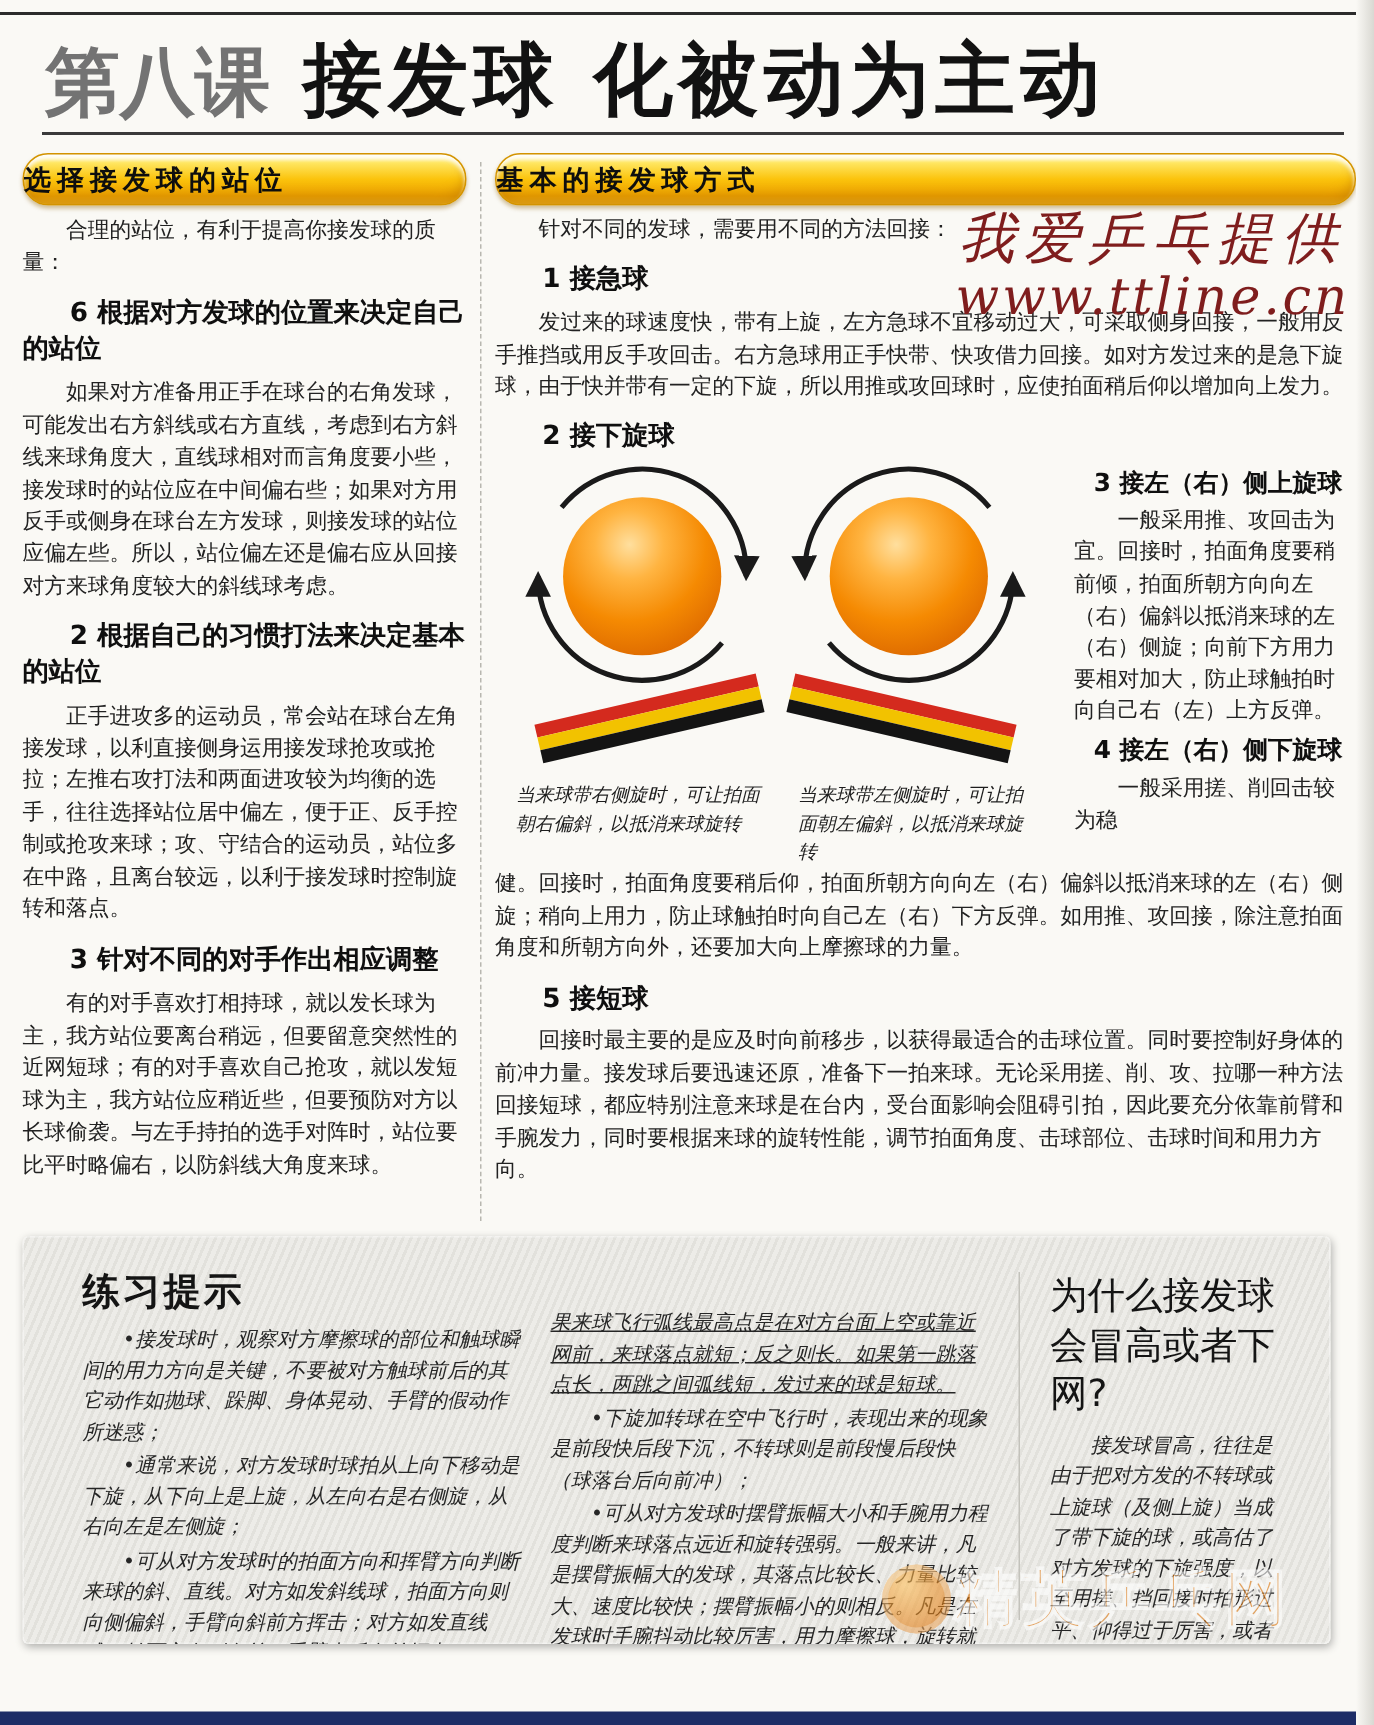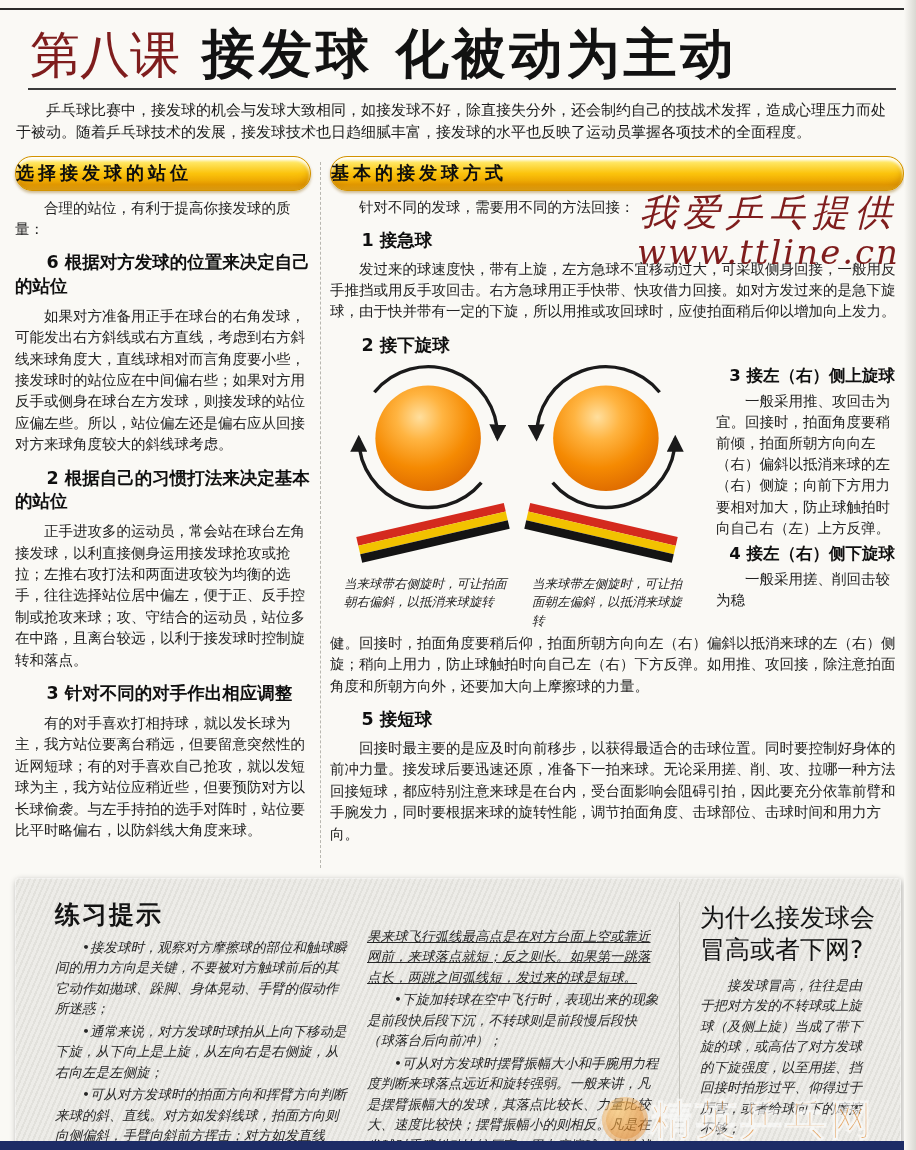--- a/index.html
+++ b/index.html
@@ -3,21 +3,21 @@
 <meta charset="utf-8">
 <style>
   html,body{margin:0;padding:0;}
   body{background:#d8d8d4;font-family:"DejaVu Sans",sans-serif;}
   .page{position:relative;width:916px;height:1150px;margin:0 auto;background:#faf9f5;overflow:hidden;color:#1d1d1d;}
   .scan-edge{position:absolute;top:0;right:0;width:12px;height:100%;background:linear-gradient(to right,#faf9f5,#d9d8d2);}
   .top-rule{position:absolute;top:8px;left:0;width:904px;height:2px;background:#2b2b2b;}
 
   
   .title-row{display:flex;align-items:flex-end;gap:22px;padding:18px 0 0 30px;height:62px;}
-  .lesson-badge{font-family:"DejaVu Serif",serif;font-weight:normal;font-size:50px;line-height:1;color:#7f1d1d;}
+  .lesson-badge{font-family:"DejaVu Serif",serif;font-weight:bold;font-size:50px;line-height:1;color:#737373;}
   .page-title{margin:0;font-size:53px;line-height:1;font-weight:900;letter-spacing:4px;color:#121212;}
   .title-underline{margin:8px 12px 0 28px;border-bottom:2px solid #3a3a3a;width:868px;}
   .intro-par{margin:10px 16px 0 16px;font-size:15px;line-height:1.45;text-indent:2em;color:#1b1b1b;}
 
   
   .columns{display:flex;margin-top:12px;padding:0 12px 0 15px;height:712px;overflow:hidden;}
   .left-col{width:296px;flex:none;}
   .col-divider{border-left:1px dashed #b8b7b0;margin:6px 9px 0 9px;}
   .right-col{flex:1;min-width:0;position:relative;}
 
@@ -43,21 +43,21 @@
   .captions{display:flex;gap:18px;margin:4px 0 0 14px;}
   .cap{font-family:"DejaVu Serif",serif;font-style:italic;font-size:12.5px;line-height:1.5;color:#1d1d1d;}
   .cap.left{width:160px;}
   .cap.right{width:170px;}
   .side-col{flex:1;min-width:0;}
   .side-col .sec-head{font-size:16.5px;text-indent:0.8em;margin:4px 0 4px;}
   .side-col .body-par{font-size:14.5px;line-height:1.46;margin:4px 0;}
   .cont-par{font-size:14.5px;line-height:1.48;margin:2px 0 6px;color:#222;}
 
   
-  .tips-box{position:relative;margin:10px 15px 0 15px;height:272px;border-radius:4px;overflow:hidden;
+  .tips-box{position:relative;margin:10px 29px 0 15px;height:272px;border-radius:4px;overflow:hidden;
     background:repeating-linear-gradient(113deg,#edecE8 0 3px,#e2e1dc 3px 5px);
     box-shadow:1px 2px 6px rgba(0,0,0,.3),inset 0 0 0 1px rgba(255,255,255,.4);
     display:flex;gap:20px;padding:18px 26px 10px 40px;box-sizing:border-box;}
   .tips-c1{width:292px;flex:none;}
   .tips-c2{width:292px;flex:none;padding-top:30px;}
   .tips-divider{border-left:1px solid #c3c2bb;margin:6px 0;}
   .tips-c3{flex:1;min-width:0;}
   .tips-title{margin:2px 0 6px;font-size:25px;font-weight:800;color:#141414;letter-spacing:2px;}
   .qa-title{margin:6px 0 8px;font-size:25px;font-weight:400;color:#141414;line-height:1.3;}
   .tip-par{font-family:"DejaVu Serif",serif;font-style:italic;font-size:13.5px;line-height:1.52;margin:0 0 2px;text-indent:2em;color:#262626;}
@@ -72,21 +72,20 @@
 <body>
 
 <div class="page">
   <div class="top-rule"></div>
 
   <header class="title-row">
     <span class="lesson-badge">第八课</span>
     <h1 class="page-title">接发球  化被动为主动</h1>
   </header>
   <div class="title-underline"></div>
-  <p class="intro-par">乒乓球比赛中，接发球的机会与发球大致相同，如接发球不好，除直接失分外，还会制约自己的技战术发挥，造成心理压力而处于被动。随着乒乓球技术的发展，接发球技术也日趋细腻丰富，接发球的水平也反映了运动员掌握各项技术的全面程度。</p>
 
   <div class="columns">
 
     <aside class="left-col">
       <div class="banner">
         <span>选择接发球的站位</span>
       </div>
       <p class="body-par">合理的站位，有利于提高你接发球的质量：</p>
 
       <h3 class="sec-head">6 根据对方发球的位置来决定自己的站位</h3>

